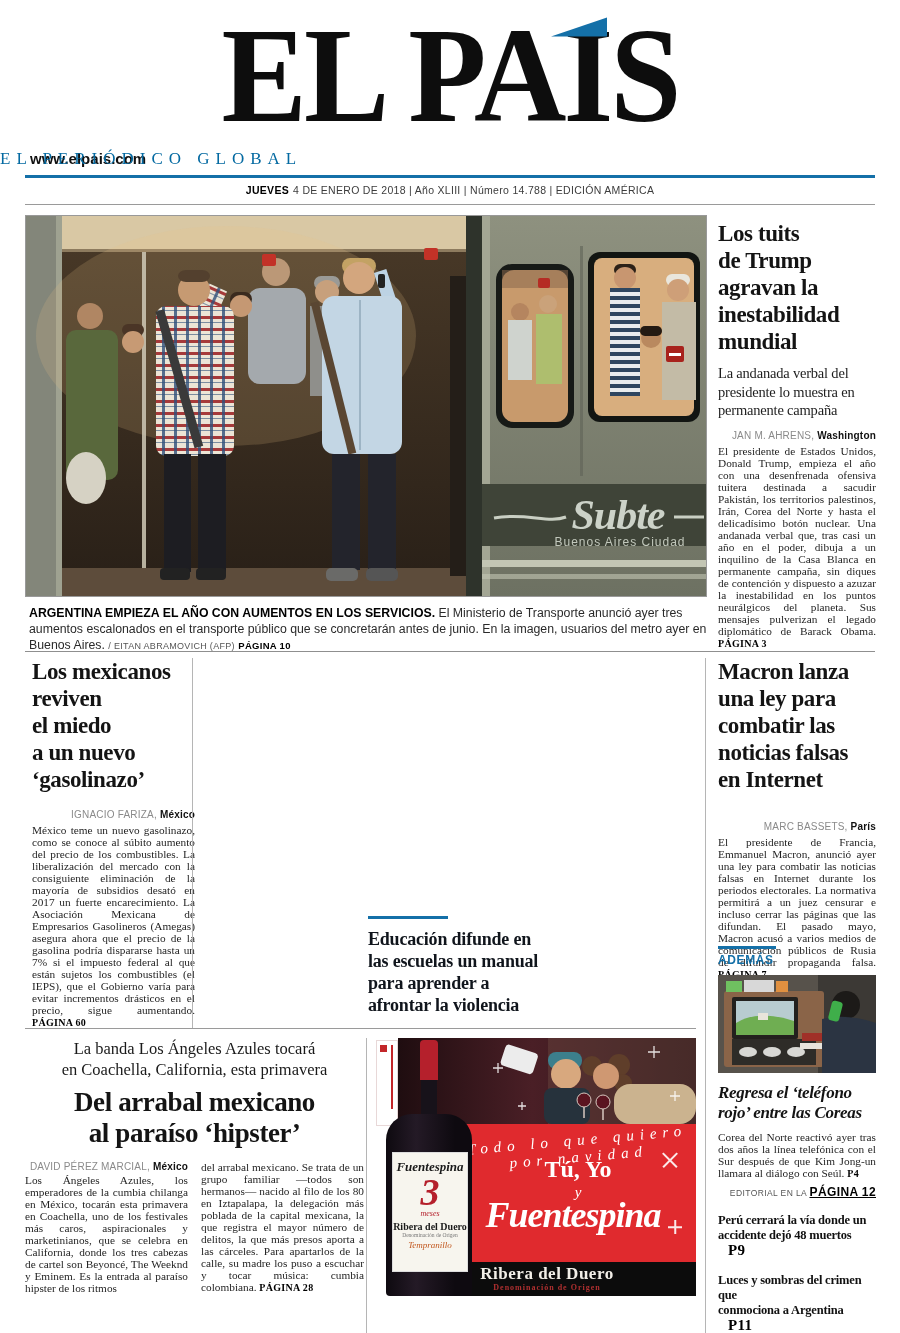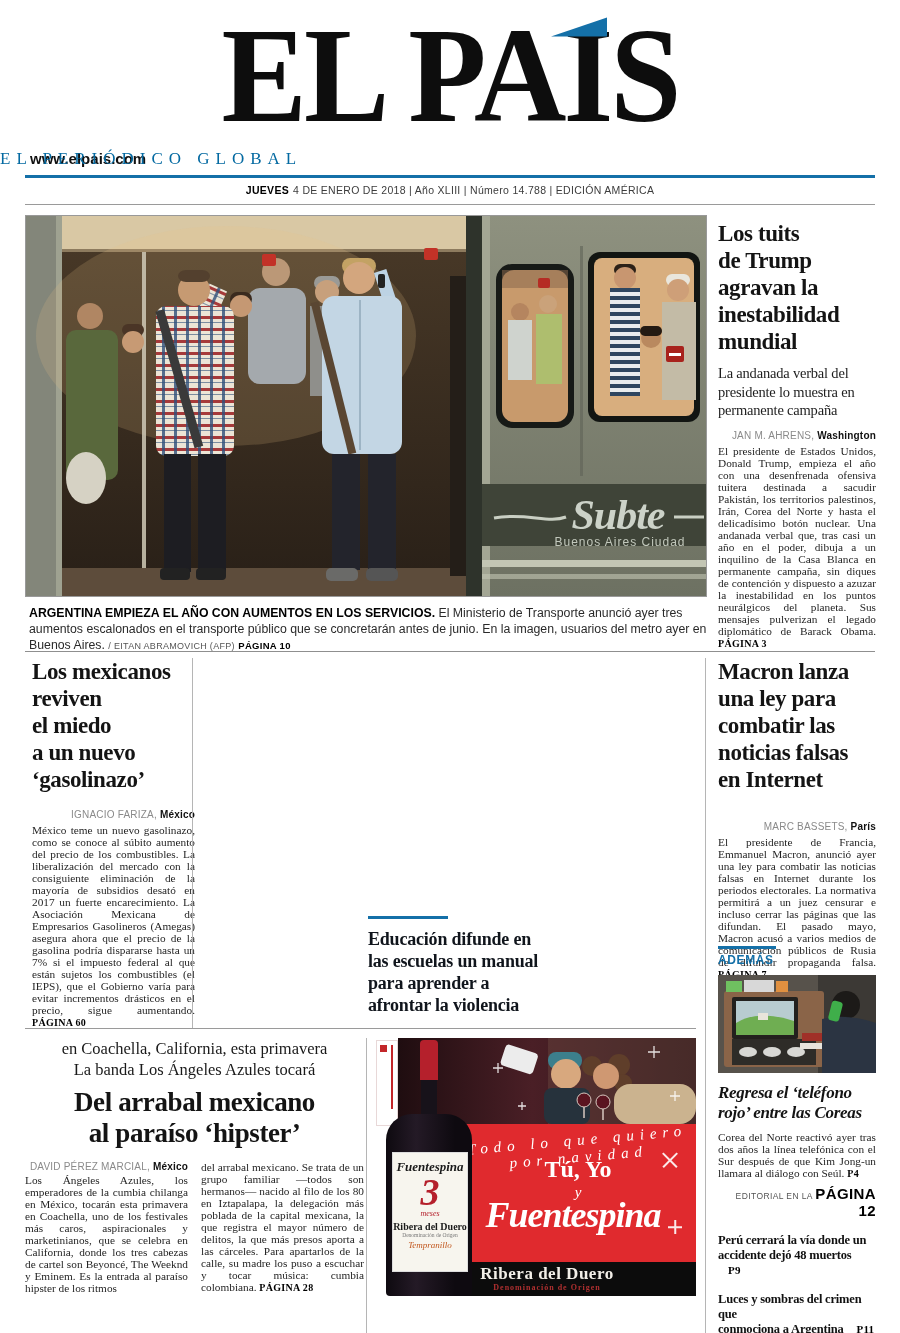--- a/index.html
+++ b/index.html
@@ -76,23 +76,23 @@
   
   .ademas{position:absolute;left:718px;top:946px;width:158px;}
   .ademas .tick{width:58px;height:3px;background:var(--blue);margin-bottom:4px;}
   .ademas .label{font:bold 12px "Liberation Sans",sans-serif;color:var(--blue);letter-spacing:.6px;}
   .korea-photo{margin-top:8px;width:158px;height:98px;background:#4a4742;overflow:hidden;}
   .ademas h2{margin:10px 0 0;font:bold 17px/20px "Liberation Serif",serif;color:var(--ink);letter-spacing:-.3px;}
   .ademas h2 span{display:block;font-style:italic;}
   .ademas .kbody{margin:8px 0 0;}
   .editorial{margin:5px 0 0;text-align:right;font:8.5px "Liberation Sans",sans-serif;
              color:#555;letter-spacing:.4px;}
-  .editorial b{color:#000;font-size:15px;}
+  .editorial b{color:#000;font-size:12px;text-decoration:underline;}
   .brief{margin-top:14px;font:bold 12.5px/15px "Liberation Serif",serif;color:#111;letter-spacing:-.2px;}
-  .brief .pageref{font-size:11px;margin-left:10px;}
+  .brief .pageref{font-size:15px;margin-left:10px;}
 
   
   .ad{position:absolute;left:374px;top:1038px;width:322px;height:258px;background:#fff;}
   .ad .photo-band{position:absolute;left:24px;top:0;width:298px;height:86px;overflow:hidden;}
   .ad .red-band{position:absolute;left:24px;top:86px;width:298px;height:138px;background:var(--adred);overflow:hidden;}
   .ad .black-band{position:absolute;left:24px;top:224px;width:298px;height:34px;background:#0c0c0c;
                   text-align:center;overflow:hidden;}
   .ad .black-band .bb1{margin-top:3px;font:bold 17px/18px "Liberation Serif",serif;color:#f2efe8;letter-spacing:.5px;}
   .ad .black-band .bb2{font:bold 8px "Liberation Serif",serif;color:#b03030;letter-spacing:1px;}
   .ad .tagline{position:absolute;left:66px;top:8px;width:228px;text-align:center;
@@ -325,22 +325,22 @@
       <span>las escuelas un manual</span>
       <span>para aprender a</span>
       <span>afrontar la violencia</span>
     </h3>
   </section>
 
   <div class="hrule" style="left:25px;top:1028px;width:671px;background:#9a9a9a;"></div>
 
   <article class="azules">
     <p class="kicker">
+      <span>La banda Los Ángeles Azules tocará</span>
       <span>en Coachella, California, esta primavera</span>
-      <span>La banda Los Ángeles Azules tocará</span>
     </p>
     <h2>
       <span>Del arrabal mexicano</span>
       <span>al paraíso ‘hipster’</span>
     </h2>
     <div class="cols">
       <div class="col">
         <div class="byline" style="margin:0 0 2px">
           <span>DAVID PÉREZ MARCIAL,</span>
           <b>México</b>

